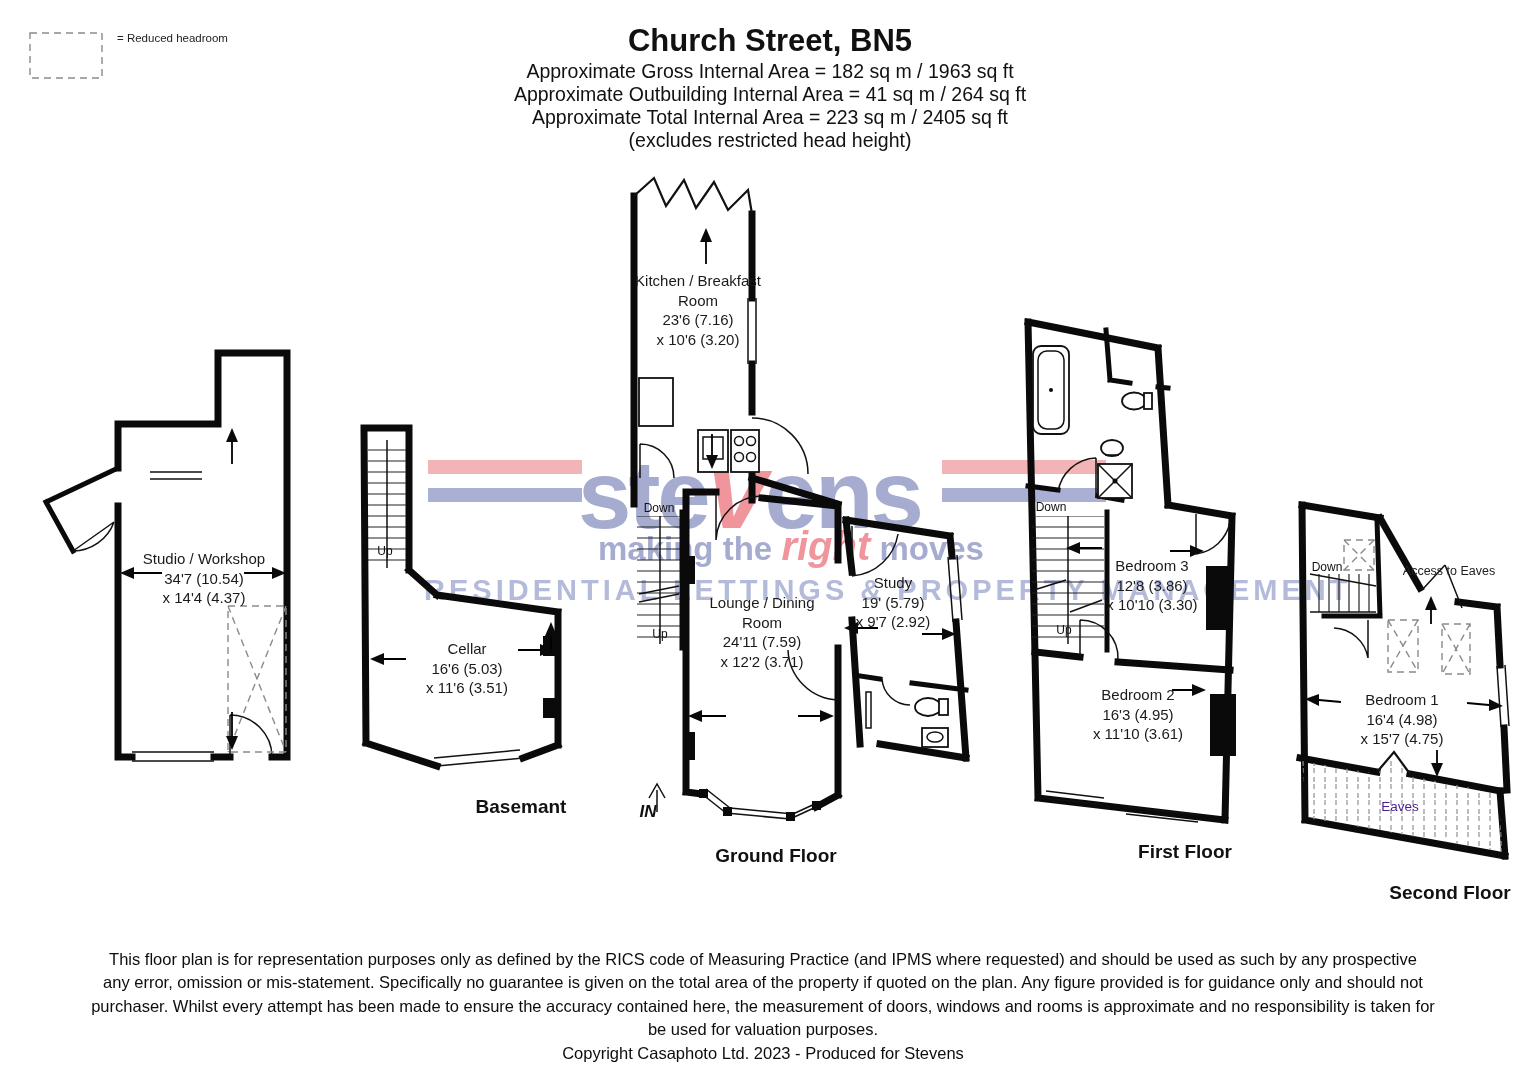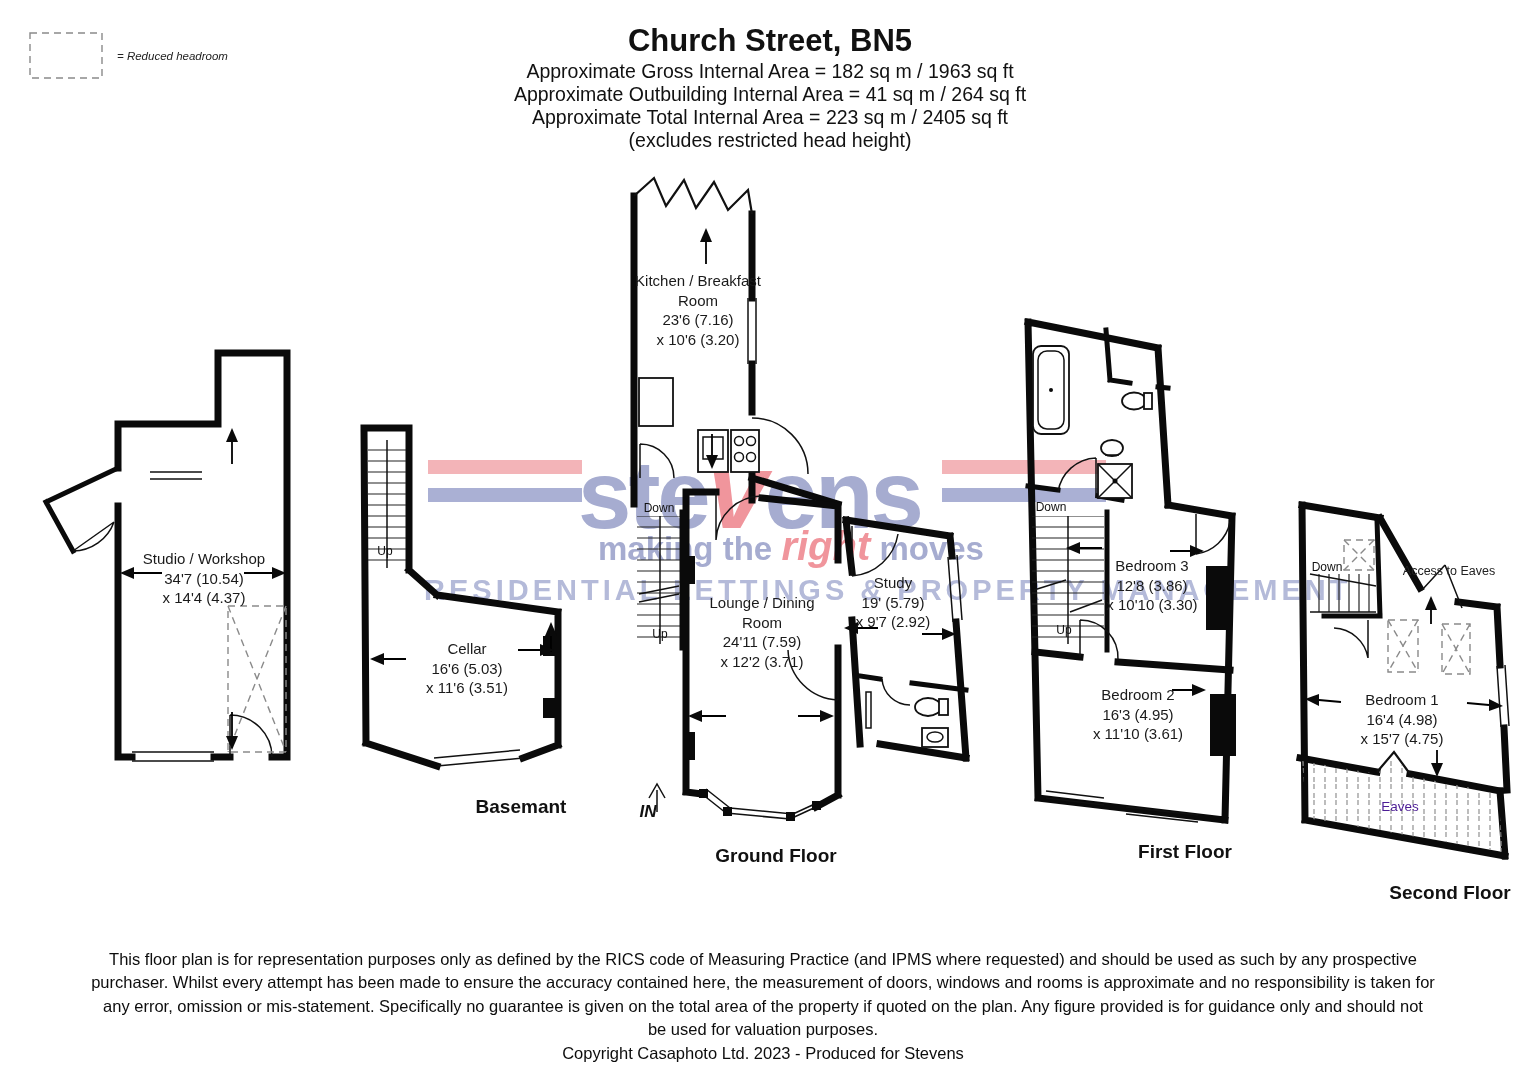--- a/index.html
+++ b/index.html
@@ -298,21 +298,21 @@
       </g>
     </g>
   </svg>
 
   <div class="abs ctr header-title lbl" style="left:770px;top:41px;">Church Street, BN5</div>
   <div class="abs ctr header-line lbl" style="left:770px;top:71px;">Approximate Gross Internal Area = 182 sq m / 1963 sq ft</div>
   <div class="abs ctr header-line lbl" style="left:770px;top:94px;">Approximate Outbuilding Internal Area = 41 sq m / 264 sq ft</div>
   <div class="abs ctr header-line lbl" style="left:770px;top:117px;">Approximate Total Internal Area = 223 sq m / 2405 sq ft</div>
   <div class="abs ctr header-line lbl" style="left:770px;top:140px;">(excludes restricted head height)</div>
 
-  <div class="abs legend-text lbl" style="left:117px;top:50px;font-style:italic;">= Reduced headroom</div>
+  <div class="abs legend-text lbl" style="left:117px;top:32px;">= Reduced headroom</div>
 
   <div class="abs ctr room-label lbl" style="left:204px;top:578px;width:170px;">
     <div class="rm-name">Studio / Workshop</div>
     <div>34'7 (10.54)</div>
     <div>x 14'4 (4.37)</div>
   </div>
   <div class="abs ctr room-label lbl" style="left:467px;top:668px;width:130px;">
     <div class="rm-name">Cellar</div>
     <div>16'6 (5.03)</div>
     <div>x 11'6 (3.51)</div>
@@ -358,19 +358,19 @@
   <div class="abs ctr eaves-label lbl" style="left:1400px;top:806px;">Eaves</div>
   <div class="abs ctr access-label lbl" style="left:1449px;top:572px;width:100px;">Access to Eaves</div>
 
   <div class="abs ctr floor-label lbl" style="left:521px;top:807px;">Basemant</div>
   <div class="abs ctr floor-label lbl" style="left:776px;top:856px;">Ground Floor</div>
   <div class="abs ctr floor-label lbl" style="left:1185px;top:852px;">First Floor</div>
   <div class="abs ctr floor-label lbl" style="left:1450px;top:893px;">Second Floor</div>
 
   <div class="abs footer lbl" style="left:83px;top:948px;">
     <div>This floor plan is for representation purposes only as defined by the RICS code of Measuring Practice (and IPMS where requested) and should be used as such by any prospective</div>
+    <div>any error, omission or mis-statement. Specifically no guarantee is given on the total area of the property if quoted on the plan. Any figure provided is for guidance only and should not</div>
     <div>purchaser. Whilst every attempt has been made to ensure the accuracy contained here, the measurement of doors, windows and rooms is approximate and no responsibility is taken for</div>
-    <div>any error, omission or mis-statement. Specifically no guarantee is given on the total area of the property if quoted on the plan. Any figure provided is for guidance only and should not</div>
     <div>be used for valuation purposes.</div>
     <div>Copyright Casaphoto Ltd. 2023 - Produced for Stevens</div>
   </div>
 
 </div>
 
 </body></html>

